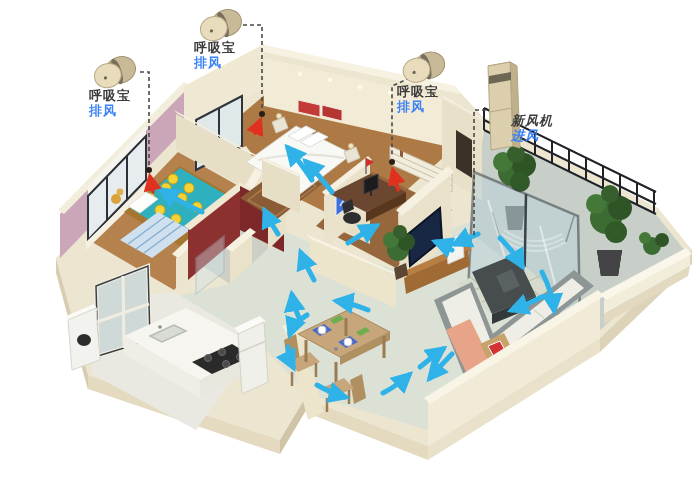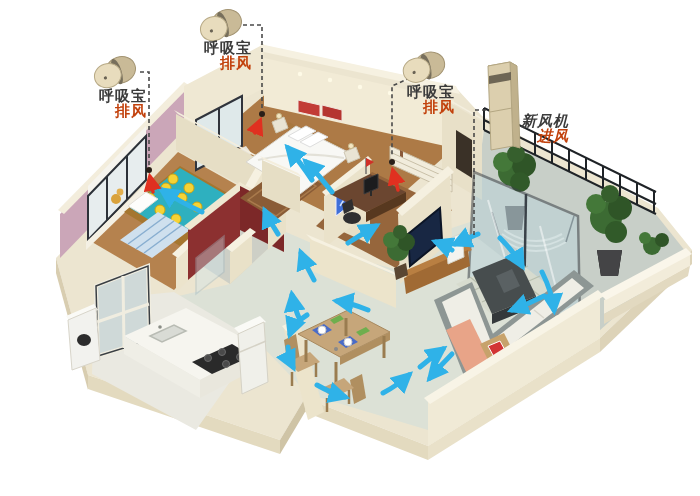--- a/index.html
+++ b/index.html
@@ -1,22 +1,22 @@
 <!DOCTYPE html>
 <html><head>
 <meta charset="utf-8">
 <style>
   html,body{margin:0;padding:0;background:#ffffff;}
   #stage{position:relative;width:700px;height:496px;background:#ffffff;overflow:hidden;
          font-family:"Liberation Sans","DejaVu Sans",sans-serif;}
   #scene{position:absolute;left:0;top:0;}
-  .callout{position:absolute;width:58px;text-align:right;color:#3c3c3c;
-           font-size:15px;line-height:15px;letter-spacing:1px;}
+  .callout{position:absolute;width:58px;text-align:left;color:#3c3c3c;
+           font-size:13px;line-height:15px;letter-spacing:1px;}
   .callout .l1{display:block;font-weight:600;}
-  .callout .l2{display:block;font-weight:800;color:#c2410c;}
+  .callout .l2{display:block;font-weight:800;color:#3b82f6;}
 </style>
 </head>
 <body>
 
 <div id="stage">
 
 <svg id="scene" width="700" height="496" viewBox="0 0 700 496">
   <defs>
     <marker id="ah" viewBox="0 0 10 10" refX="7.5" refY="5" markerWidth="4.4" markerHeight="4.4" orient="auto-start-reverse">
       <path d="M0,0 L10,5 L0,10 z" fill="#2fb2e8"></path>

